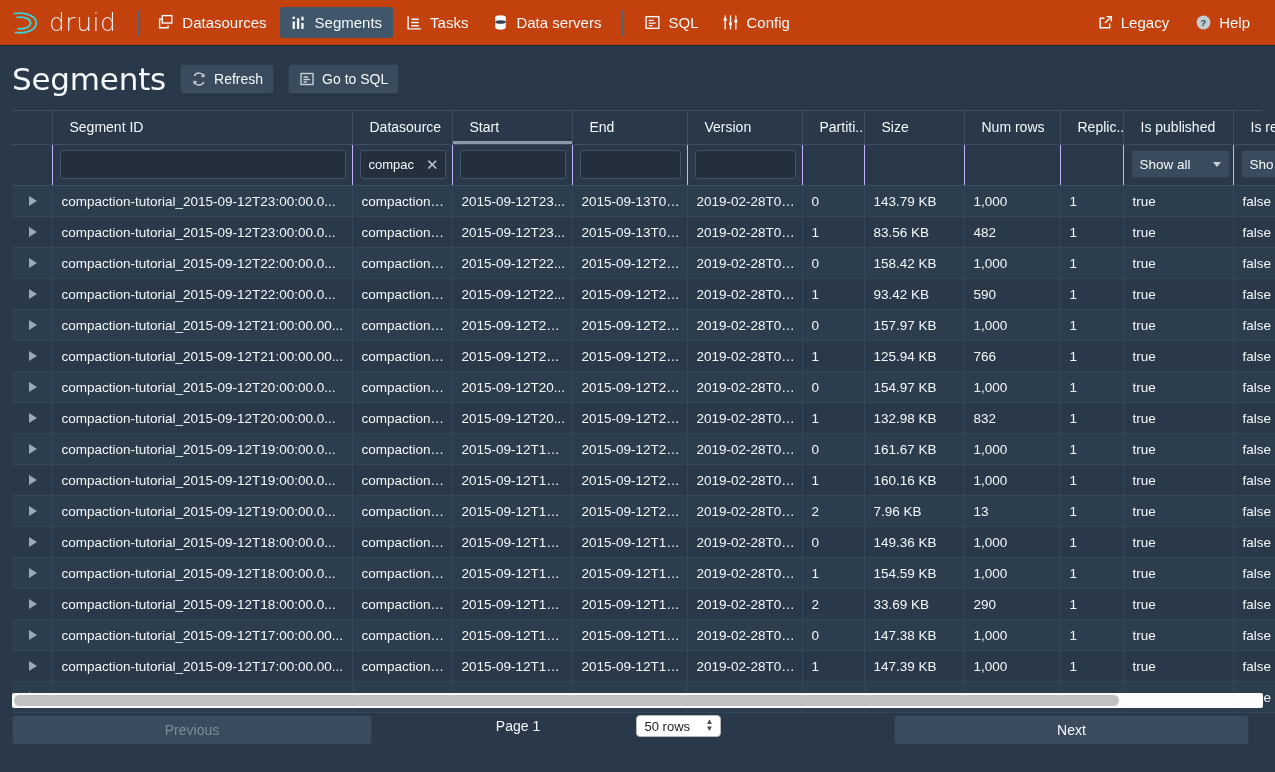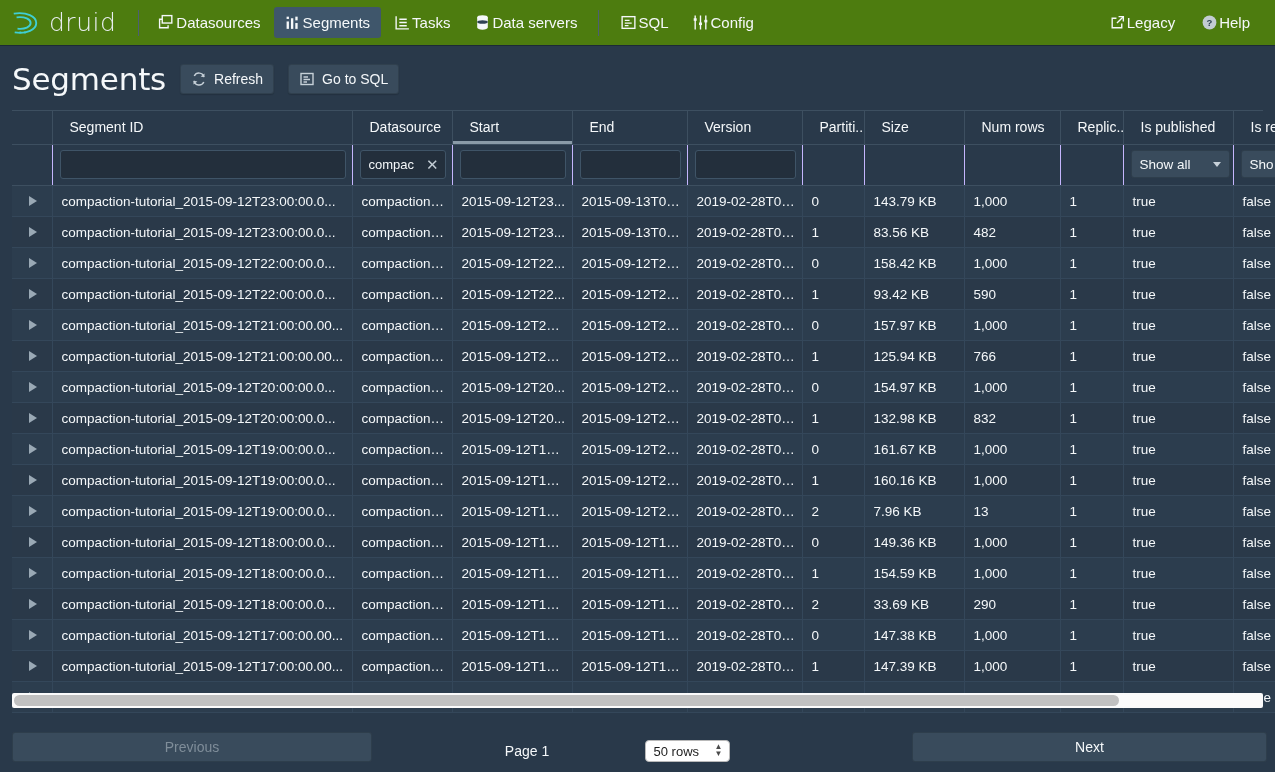--- a/index.html
+++ b/index.html
@@ -8,21 +8,21 @@
     height: 772px;
     overflow: hidden;
     background: #29394a;
     font-family: "Liberation Sans", sans-serif;
     color: #f5f8fa;
   }
 
   
   .navbar {
     height: 46px;
-    background: #4d7c0f;
+    background: #c2410c;
     display: flex;
     align-items: center;
     padding: 0 14px 0 10px;
     border-bottom: 1px solid #1c2a36;
     position: relative;
   }
   .brand {
     display: flex;
     align-items: center;
     gap: 9px;
@@ -39,21 +39,21 @@
   .nav-divider {
     width: 1px;
     height: 26px;
     background: #4c5f72;
     margin: 0 8px;
   }
   .nav-items { display: flex; align-items: center; gap: 2px; }
   .nav-item {
     display: flex;
     align-items: center;
-    gap: 1px;
+    gap: 7px;
     padding: 7px 11px;
     border-radius: 3px;
     font-size: 15px;
     color: #f5f8fa;
     cursor: pointer;
     white-space: nowrap;
   }
   .nav-item.active { background: #3f566b; }
   .nav-item svg { display: block; }
   .nav-right {
@@ -214,22 +214,22 @@
     height: 11px;
     margin: 2px 0 0 2px;
     width: 1105px;
     background: #c1c1c1;
     border-radius: 6px;
   }
 
   
   .pager {
     display: flex;
-    align-items: flex-end;
-    padding: 8px 8px 0 12px;
+    align-items: flex-start;
+    padding: 8px 26px 0 12px;
     gap: 0;
     height: 55px;
   }
   .pg-prev, .pg-next {
     height: 30px;
     border: none;
     border-radius: 3px;
     color: #f5f8fa;
     font-size: 14px;
     font-family: "Liberation Sans", sans-serif;

